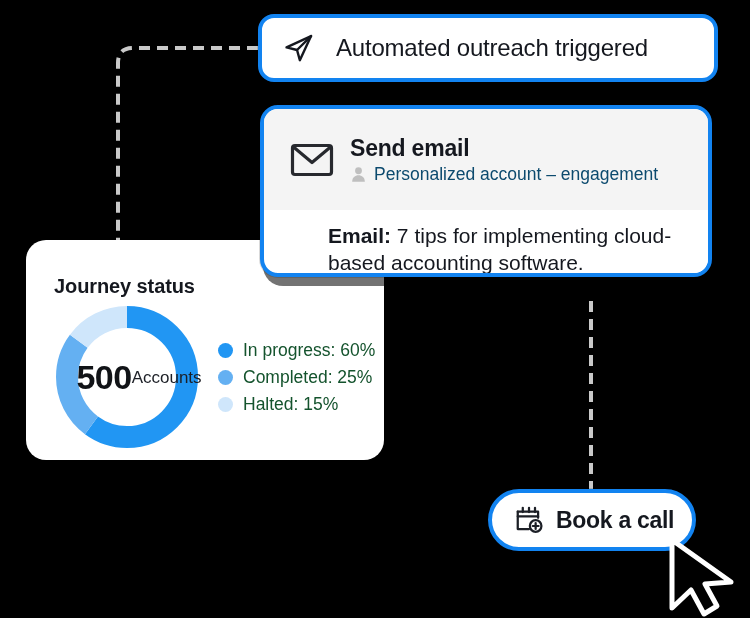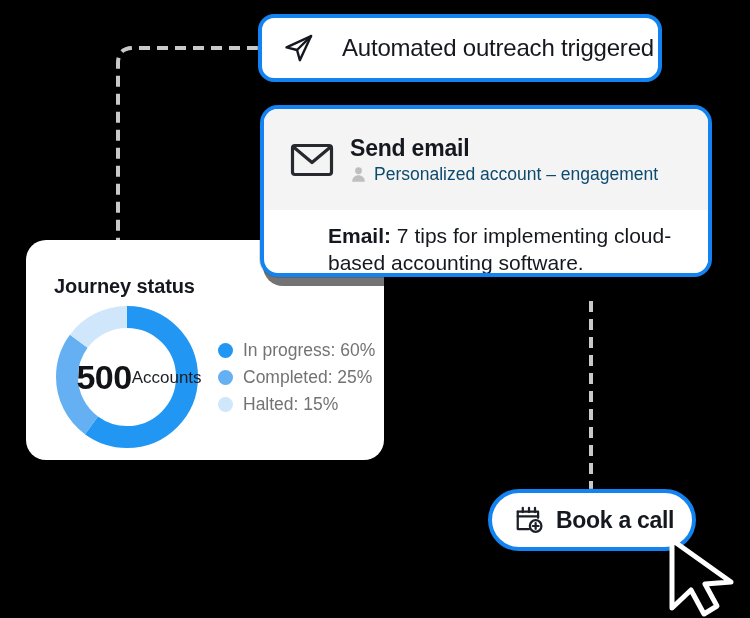--- a/index.html
+++ b/index.html
@@ -41,26 +41,26 @@
   }
   .plain-card {
     border: none;
     box-shadow: 6px 8px 0 2px rgba(0,0,0,0.55);
   }
 
   
   #outreach-card {
     left: 258px;
     top: 14px;
-    width: 404px;
+    width: 460px;
     height: 68px;
     border-radius: 16px;
     display: flex;
     align-items: center;
-    gap: 26px;
+    gap: 20px;
     padding: 0 20px;
   }
   #outreach-card .label {
     font-size: 24px;
     color: #15181f;
     letter-spacing: -0.2px;
     white-space: nowrap;
   }
 
   
@@ -167,21 +167,21 @@
     align-items: center;
     gap: 10px;
   }
   .legend-dot {
     width: 15px; height: 15px;
     border-radius: 50%;
     flex: 0 0 auto;
   }
   .legend-text {
     font-size: 17.5px;
-    color: #737373;
+    color: #14532d;
     white-space: nowrap;
   }
 
   
   #book-call {
     left: 488px;
     top: 489px;
     width: 208px;
     height: 62px;
     border-radius: 31px;

